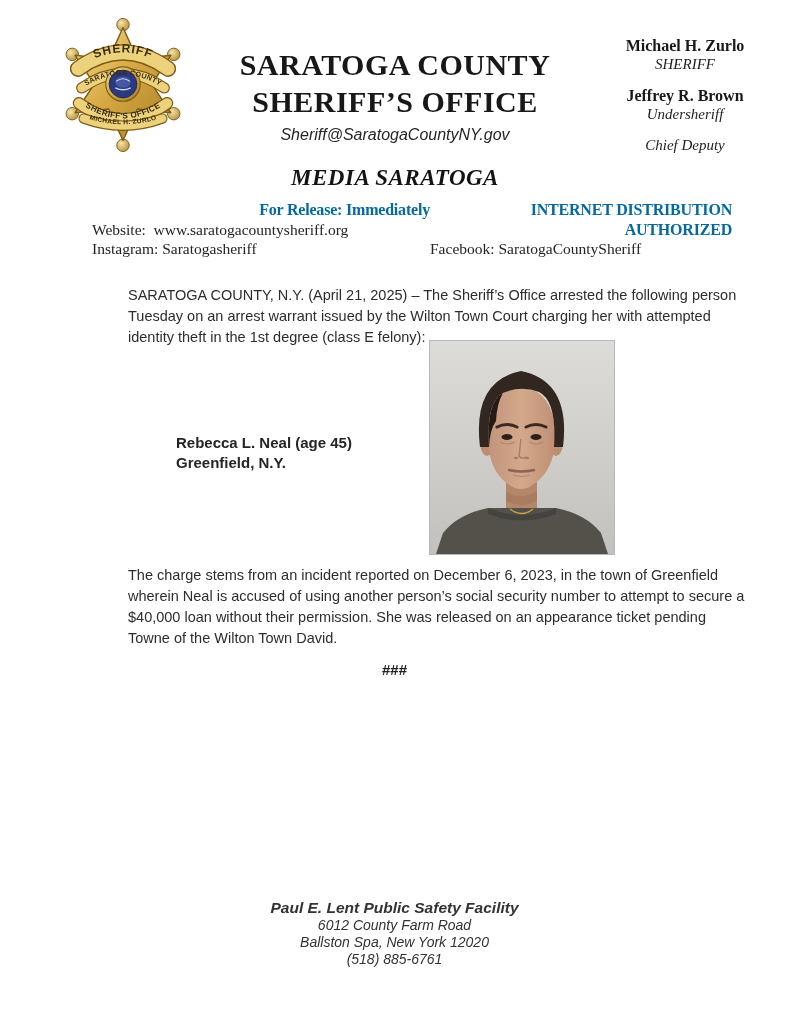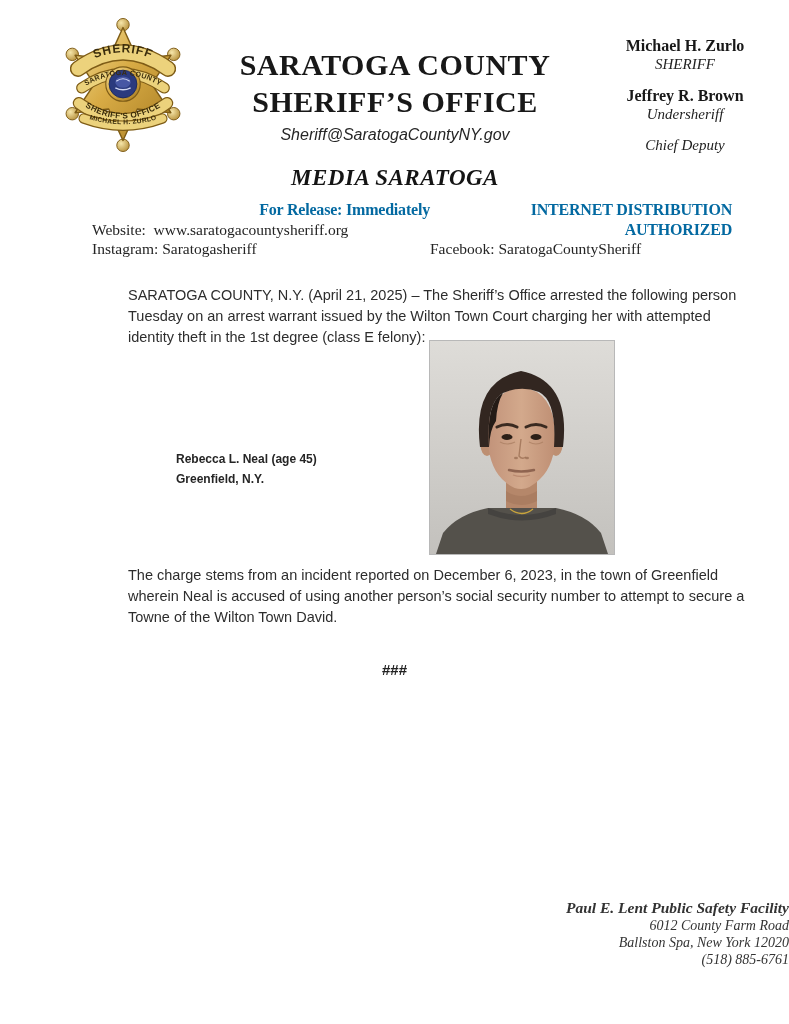--- a/index.html
+++ b/index.html
@@ -41,35 +41,35 @@
     position:absolute;left:92px;
     font-family:"Liberation Sans", sans-serif;
     font-size:14.5px;line-height:21px;color:#2d2d2d;margin-left:36px;
   }
   .para-line{white-space:nowrap;}
   .para1{top:285px;}
   .para2{top:565px;}
   .subject-block{
     position:absolute;left:176px;top:433px;
     font-family:"Liberation Sans", sans-serif;
-    font-weight:bold;font-size:12px;line-height:20px;color:#252525;margin-top:16px;
+    font-weight:bold;font-size:15px;line-height:20px;color:#252525;
   }
   .photo-wrap{
     position:absolute;left:430px;top:341px;width:184px;height:213px;
     outline:1px solid #b8b8b8;
   }
   .end-marker{
     position:absolute;left:0;top:661px;width:789px;text-align:center;
     font-family:"Liberation Sans", sans-serif;
     font-weight:bold;font-size:15px;color:#222;
   }
   
   .footer{
-    position:absolute;left:0;top:899px;width:789px;text-align:right;
-    font-family:Liberation Serif, serif;
+    position:absolute;left:0;top:899px;width:789px;text-align:center;
+    font-family:Liberation Sans, sans-serif;
     font-style:italic;color:#333;
   }
   .footer-facility{font-weight:bold;font-size:15.5px;line-height:18px;}
   .footer-line{font-size:14px;line-height:17px;}
 </style>
 </head>
 <body>
 
 <div class="page">
 
@@ -218,20 +218,21 @@
       <ellipse cx="97" cy="117" rx="2" ry="1.2" fill="#9a6f55" opacity="0.8"></ellipse>
 
       <path d="M79,129 Q91,132 104,129" stroke="#8f6450" stroke-width="2.4" fill="none" stroke-linecap="round"></path>
       <path d="M83,134 Q91,137 100,134" stroke="#b5836a" stroke-width="1.3" fill="none" opacity="0.8"></path>
     </svg>
   </div>
 
   <div class="para para2">
     <div class="para-line">The charge stems from an incident reported on December 6, 2023, in the town of Greenfield</div>
     <div class="para-line">wherein Neal is accused of using another person’s social security number to attempt to secure a</div>
+    <div class="para-line">$40,000 loan without their permission. She was released on an appearance ticket pending</div>
     <div class="para-line">Towne of the Wilton Town David.</div>
   </div>
 
   <div class="end-marker">###</div>
 
   <div class="footer">
     <div class="footer-facility">Paul E. Lent Public Safety Facility</div>
     <div class="footer-line">6012 County Farm Road</div>
     <div class="footer-line">Ballston Spa, New York 12020</div>
     <div class="footer-line">(518) 885-6761</div>

